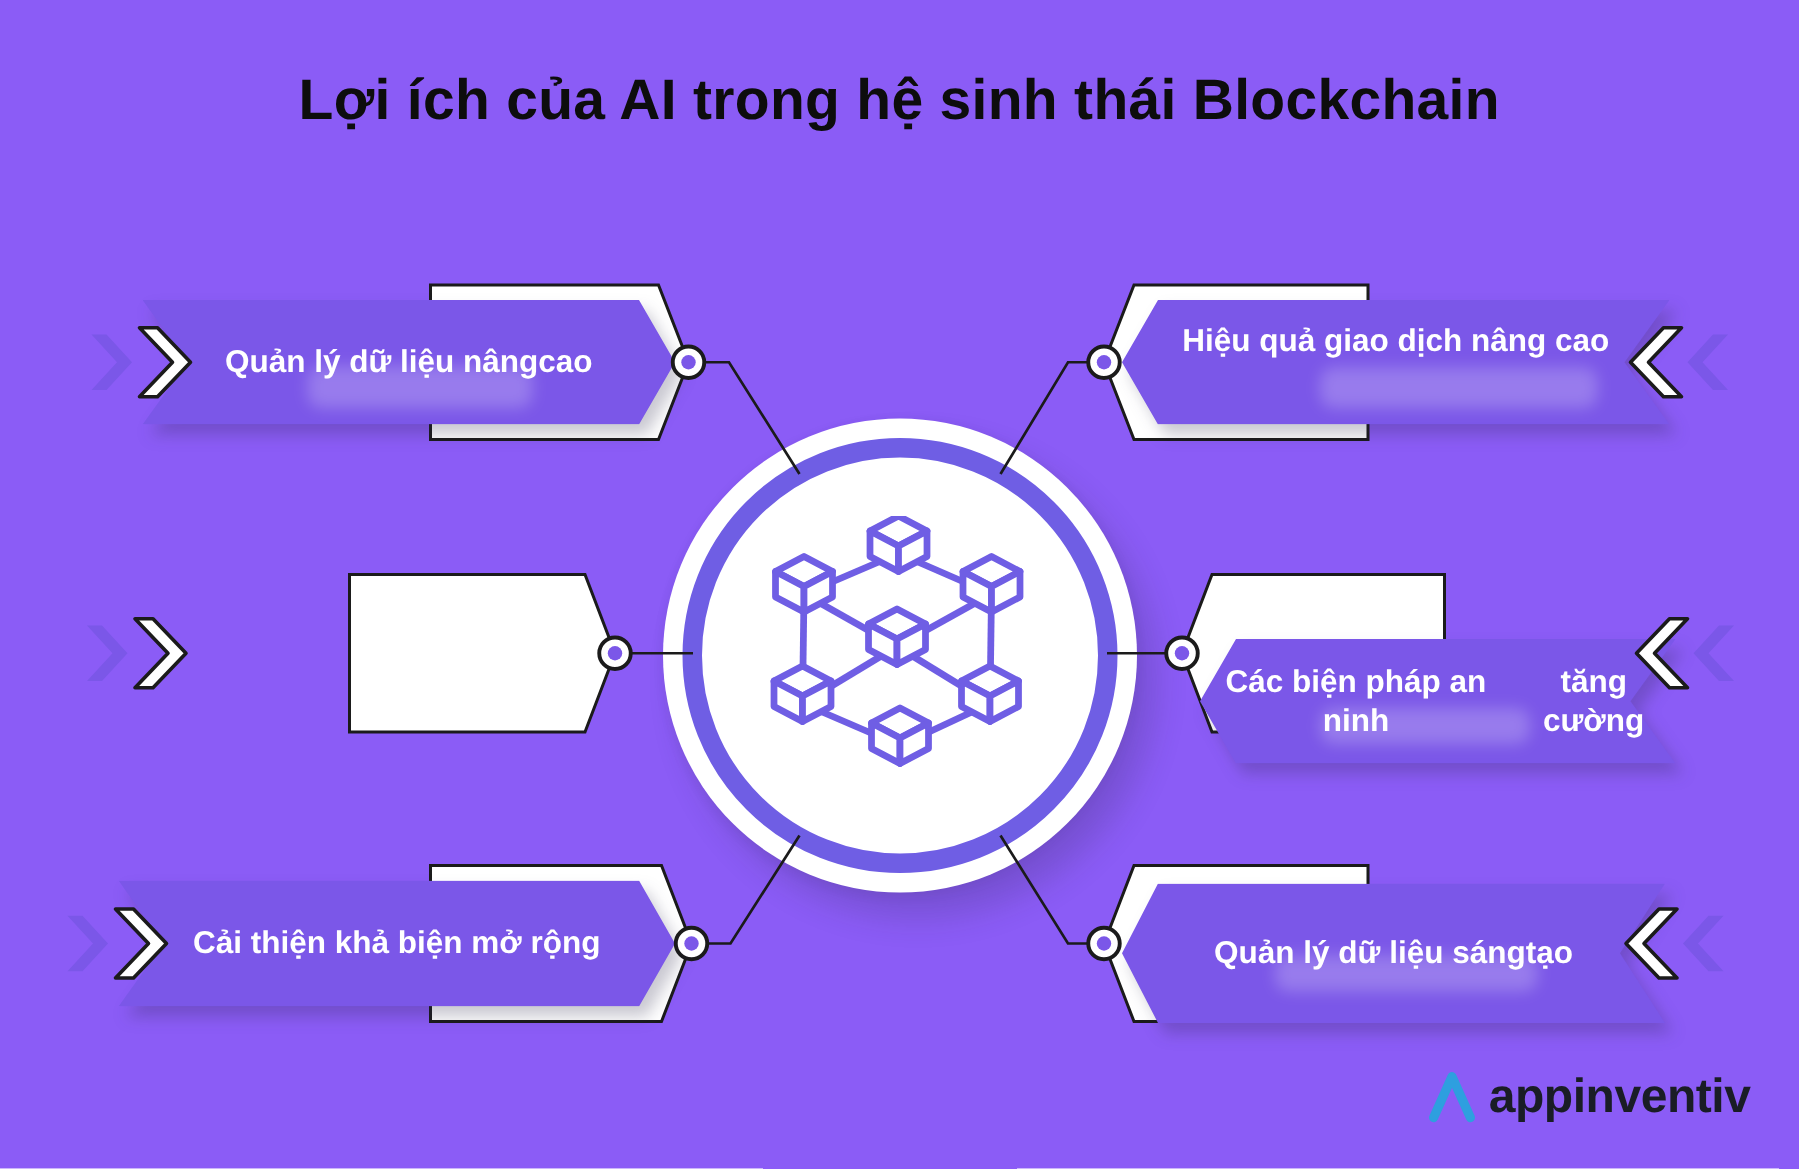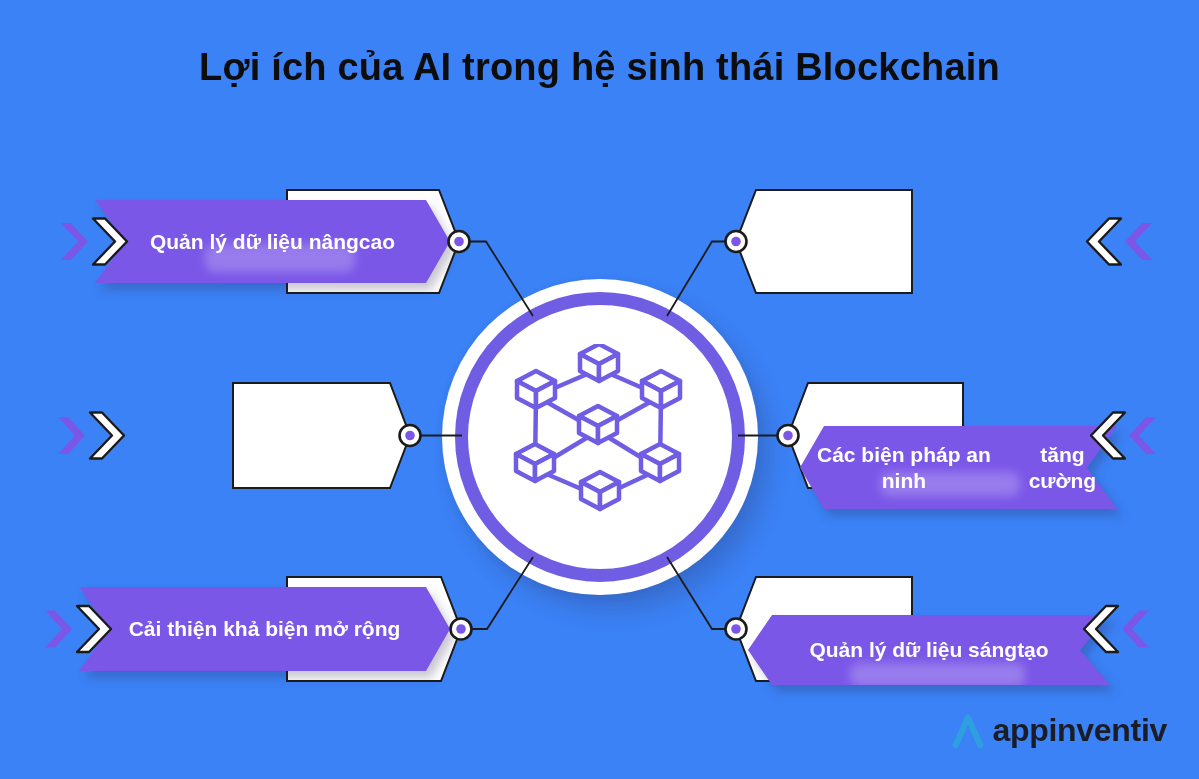--- a/index.html
+++ b/index.html
@@ -1,18 +1,18 @@
 <!DOCTYPE html>
 <html style="--purple: #7B57E8; --ring: #6F5EE4; --ink: #1b1b1b; --blue: #2E9FDF; --label: #ffffff; --title_color: #0d0d0d; --brand_color: #1a1d26;"><head>
 <meta charset="utf-8">
 <style>
   html,body{margin:0;padding:0;background:#ffffff;}
   .canvas{
     position:relative;width:1199px;height:779px;overflow:hidden;
-    background:#3b82f6;font-family:"Liberation Sans","DejaVu Sans",sans-serif;
+    background:#8b5cf6;font-family:"Liberation Sans","DejaVu Sans",sans-serif;
   }
   
   .title{
     position:absolute;left:0;top:46px;width:100%;text-align:center;
     font-size:38px;font-weight:700;color:var(--title_color,#0d0d0d);letter-spacing:.2px;
   }
   
   svg.layer{position:absolute;left:0;top:0;pointer-events:none;}
   .pent{fill:#ffffff;stroke:var(--ink,#1b1b1b);stroke-width:2;}
   .cline{fill:none;stroke:var(--ink,#1b1b1b);stroke-width:1.8;}
@@ -107,32 +107,40 @@
   </div>
 
 
   <div class="banner left" style="left:79px;top:587px;width:371px;height:84px;">
     <div class="shape"></div>
     <div class="label">
       <span>Cải thiện khả biện mở rộng</span>
     </div>
   </div>
 
+  <div class="banner right raised" style="left:748px;top:200px;width:365px;height:83px;">
+    <div class="shape">
+      <div class="smudge" style="left:132px;top:45px;width:185px;height:27px;"></div>
+    </div>
+    <div class="label">
+      <span>Hiệu quả giao dịch nâng cao</span>
+    </div>
+  </div>
 
   <div class="banner right" style="left:800px;top:394px;width:317px;height:83px;margin-top:32px;">
     <div class="shape">
       <div class="smudge" style="left:80px;top:46px;width:140px;height:24px;"></div>
     </div>
     <div class="label">
       <span>Các biện pháp an ninh</span>
       <span>tăng cường</span>
     </div>
   </div>
 
-  <div class="banner right" style="left:748px;top:615px;width:362px;height:70px;">
+  <div class="banner right" style="left:748px;top:589px;width:362px;height:93px;">
     <div class="shape">
       <div class="smudge" style="left:102px;top:48px;width:175px;height:24px;"></div>
     </div>
     <div class="label">
       <span>Quản lý dữ liệu sáng</span>
       <span>tạo</span>
     </div>
   </div>
 
   <svg class="layer" width="1199" height="779">

